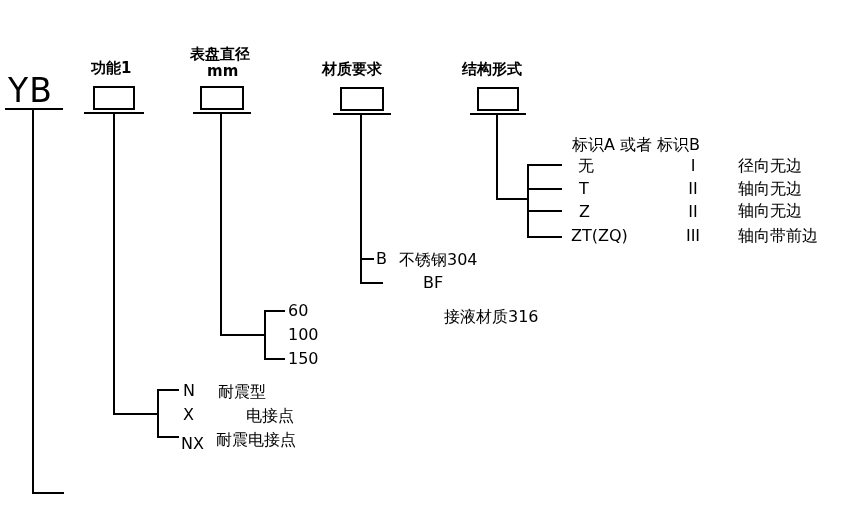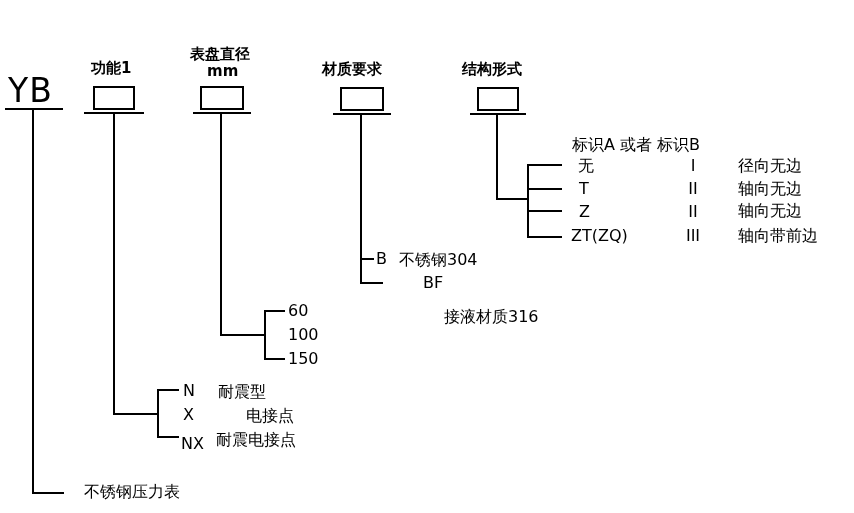--- a/index.html
+++ b/index.html
@@ -18,21 +18,20 @@
 </style>
 </head>
 <body>
 
 <div class="canvas">
 
   <span class="yb" style="left:8px; top:74px;">YB</span>
   <div class="ln" style="left:5px; top:108px; width:58px; height:2px;"></div>
   <div class="ln" style="left:32px; top:110px; width:2px; height:384px;"></div>
   <div class="ln" style="left:32px; top:492px; width:32px; height:2px;"></div>
-  <span class="txt" style="left:84px; top:483px;">不锈钢压力表</span>
 
   <span class="txt lbl" style="left:91px; top:60px;">功能1</span>
   <div class="box" style="left:93px; top:86px; width:42px; height:24px;"></div>
   <div class="ln" style="left:84px; top:112px; width:60px; height:2px;"></div>
   <div class="ln" style="left:113px; top:114px; width:2px; height:301px;"></div>
   <div class="ln" style="left:113px; top:413px; width:46px; height:2px;"></div>
   <div class="ln" style="left:157px; top:389px; width:2px; height:49px;"></div>
   <div class="ln" style="left:157px; top:389px; width:22px; height:2px;"></div>
   <div class="ln" style="left:157px; top:436px; width:22px; height:2px;"></div>
   <span class="txt" style="left:183px; top:382px;">N</span>

